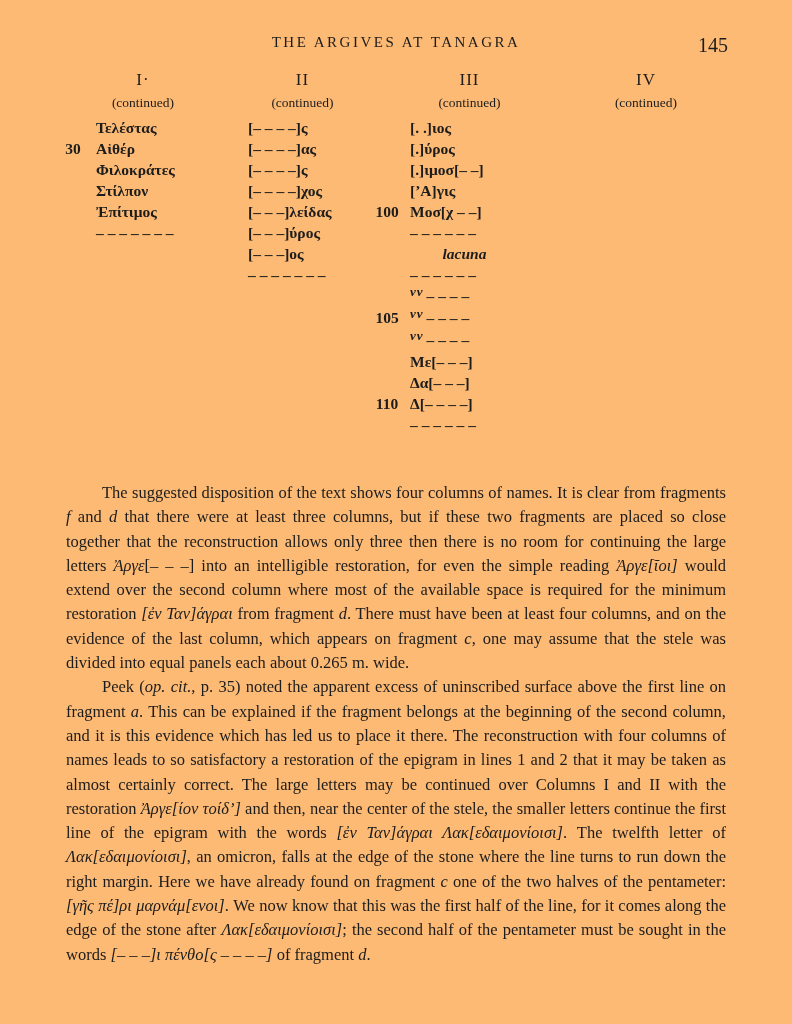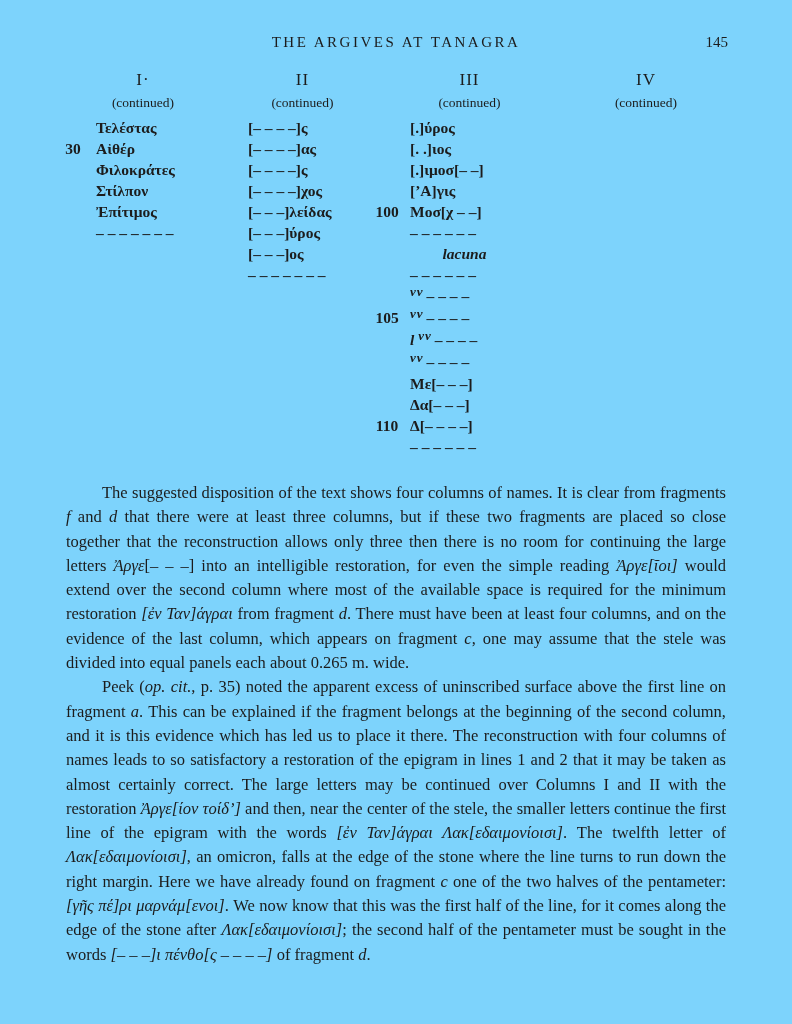--- a/index.html
+++ b/index.html
@@ -1,31 +1,31 @@
 <!DOCTYPE html>
 <html><head>
 <meta charset="utf-8">
 <style>
   html,body{margin:0;padding:0;}
   .page{
     position:relative;
     width:792px;height:1024px;
-    background:#7dd3fc;
+    background:#fdba74;
     color:#1c1c1c;
     font-family:"Liberation Serif","DejaVu Serif",serif;
     overflow:hidden;
   }
   
   .runhead{position:absolute;top:34px;left:0;width:100%;height:22px;}
   .head-title{
     position:absolute;left:0;right:0;text-align:center;
     font-size:15px;letter-spacing:2.5px;font-variant:normal;
   }
   .head-page{
-    position:absolute;right:64px;top:0;font-size:15px;
+    position:absolute;right:64px;top:0;font-size:20px;
   }
   
   .cols{position:absolute;top:70px;left:0;width:100%;height:400px;}
   .icol{position:absolute;top:0;}
   .icol-1{left:58px;width:140px;}
   .icol-2{left:210px;width:155px;}
   .icol-3{left:372px;width:165px;}
   .icol-4{left:556px;width:150px;}
   .icol-num{
     text-align:center;font-size:17px;letter-spacing:1px;
@@ -133,25 +133,25 @@
           </div>
         </div>
     </div>
 
     <div class="icol icol-3">
       <div class="icol-num">III</div>
       <div class="icol-cont">(continued)</div>
       <div class="icol-lines">
           <div class="iline">
             <span class="lnum"></span>
+            <span class="ltext">[. .]ιος</span>
+          </div>
+          <div class="iline">
+            <span class="lnum"></span>
             <span class="ltext">[.]ύρος</span>
-          </div>
-          <div class="iline">
-            <span class="lnum"></span>
-            <span class="ltext">[. .]ιος</span>
           </div>
           <div class="iline">
             <span class="lnum"></span>
             <span class="ltext">[.]ιμοσ[– –]</span>
           </div>
           <div class="iline">
             <span class="lnum"></span>
             <span class="ltext">[ʼΑ]γις</span>
           </div>
           <div class="iline">
@@ -170,24 +170,20 @@
             <span class="lnum"></span>
             <span class="ltext">– – – – – –</span>
           </div>
           <div class="iline">
             <span class="lnum"></span>
             <span class="ltext"><span class="vv">vv</span>– – – –</span>
           </div>
           <div class="iline">
             <span class="lnum">105</span>
             <span class="ltext"><span class="vv">vv</span>– – – –</span>
-          </div>
-          <div class="iline">
-            <span class="lnum"></span>
-            <span class="ltext"><span class="it">l </span><span class="vv">vv</span>– – – –</span>
           </div>
           <div class="iline">
             <span class="lnum"></span>
             <span class="ltext"><span class="vv">vv</span>– – – –</span>
           </div>
           <div class="iline">
             <span class="lnum"></span>
             <span class="ltext">Με[– – –]</span>
           </div>
           <div class="iline">

